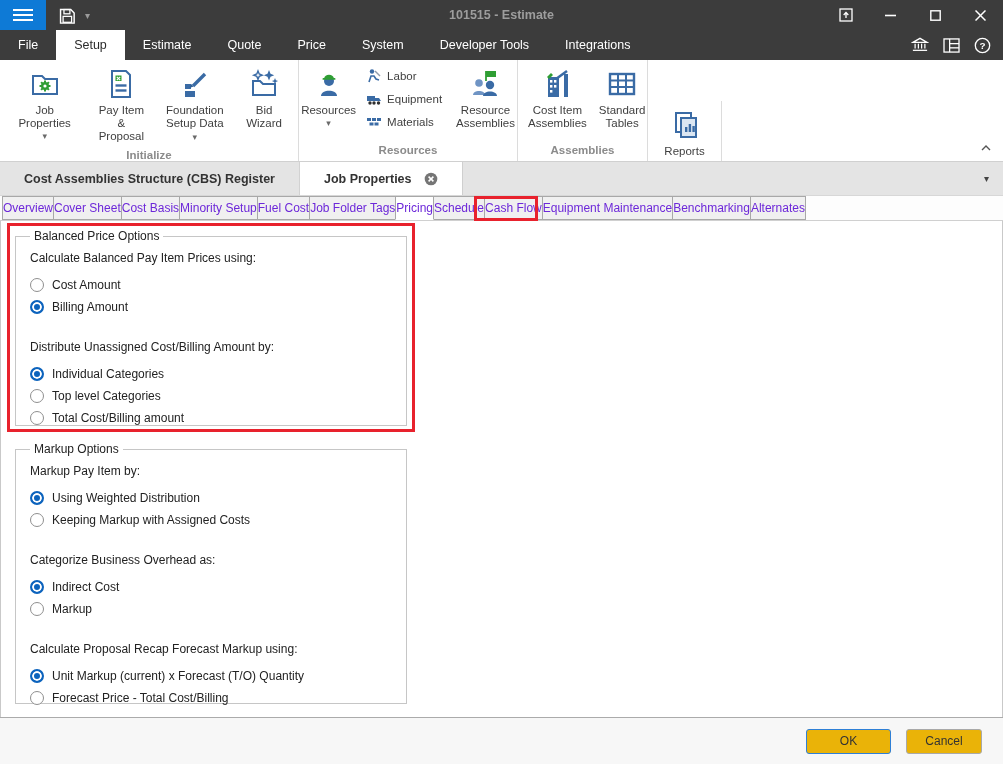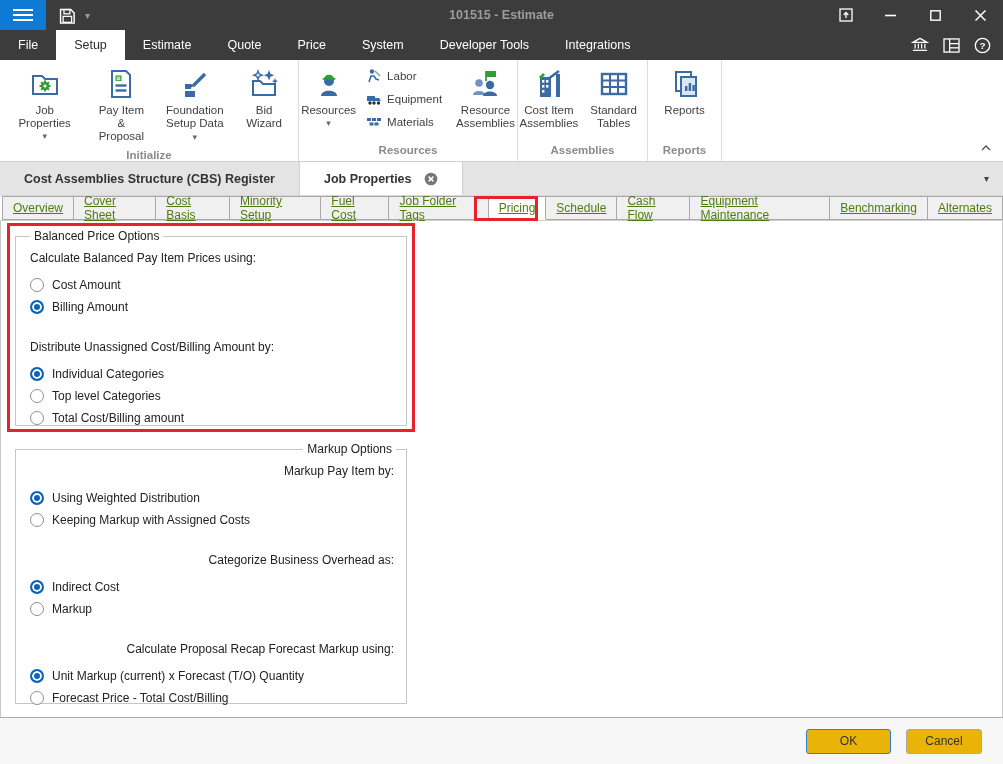--- a/index.html
+++ b/index.html
@@ -38,32 +38,32 @@
 
   
   .doctabs { height:34px; background:#e4e4e4; display:flex; align-items:stretch; position:relative; border-bottom:1px solid #d7d7d7; }
   .doctab { display:flex; align-items:center; padding:0 24px; font-size:12.5px; font-weight:bold; color:#333; cursor:pointer; border-right:1px solid #d2d2d2; }
   .doctab.active { background:#fff; border-right:1px solid #cfcfcf; }
   .doctab .tab-close { margin-left:12px; display:flex; align-items:center; cursor:pointer; }
   .doctab-caret { margin-left:auto; align-self:center; padding:0 14px; color:#444; font-size:10px; cursor:pointer; }
 
   
   .subtabs { height:25px; background:#fdfdfd; display:flex; align-items:stretch; padding-left:2px; position:relative; border-bottom:1px solid #d0d0d0; }
-  .subtab { display:flex; align-items:center; padding:0 10px; font-size:12px; color:#4d7c0f; background:#f0f0f0; border:1px solid #a8a8a8; margin-left:-1px; cursor:pointer;text-decoration:underline; }
+  .subtab { display:flex; align-items:center; padding:0 0; font-size:12px; color:#6d28d9; background:#f0f0f0; border:1px solid #a8a8a8; margin-left:-1px; cursor:pointer; }
   .subtab:first-child { margin-left:0; }
   .subtab.active { background:#fff; border-bottom-color:#fff; position:relative; z-index:2; }
   .subtab-annotation { position:absolute; left:474px; top:0; width:64px; height:25px; border:3px solid #e8222d; pointer-events:none; z-index:5; }
 
   
   .content { height:496px; background:#fff; position:relative; border-left:1px solid #c9c9c9; border-right:1px solid #c9c9c9; }
   .annotation-box { position:absolute; left:6px; top:2px; width:408px; height:209px; border:3px solid #e8222d; pointer-events:none; z-index:5; }
   fieldset.group { position:absolute; left:14px; width:392px; border:1px solid #c6c6c6; padding:2px 12px 10px 12px; background:#fff; }
   fieldset.group legend { font-size:12px; color:#222; padding:0 4px; margin-left:2px; }
   #fs-balanced { top:8px; height:197px; }
-  #fs-markup { top:221px; height:262px;text-align:right; }
+  #fs-markup { top:221px; height:262px; }
   .opt-label { font-size:12px; color:#222; margin:6px 0 9px 2px; }
   .opt-label.gap { margin-top:22px; }
   .radio-row { height:22px; display:flex; align-items:center; gap:8px; padding-left:2px; cursor:pointer; }
   .radio { width:14px; height:14px; border-radius:50%; border:1px solid #8f8f8f; background:#fff; flex:0 0 14px; }
   .radio.checked { border:2px solid #0c63bd; background:#0c63bd; box-shadow:inset 0 0 0 2px #fff; }
   .radio-label { font-size:12px; color:#222; }
 
   
   .footer { height:47px; background:#f7f7f7; border-top:1px solid #ababab; display:flex; align-items:center; justify-content:flex-end; padding-right:21px; gap:15px; }
   .btn { height:25px; font-size:12px; color:#333; background:#eab308; border-radius:3px; cursor:pointer; font-family:"Liberation Sans", sans-serif; }
@@ -282,21 +282,21 @@
             <path d="M14 28 c0 -6 14 -6 14 0 z" fill="#3a6ba5"></path>
           </svg>
         </span>
         <span class="rlabel" style="max-width:70px;">Resource Assemblies</span>
       </div>
     </div>
     <div class="rgroup-label">Resources</div>
   </div>
 
   <div class="rgroup" style="width:130px;">
-    <div class="rgroup-content" style="justify-content:flex-end; gap:4px;">
+    <div class="rgroup-content" style="justify-content:flex-start; gap:4px;">
       <div class="rbtn" style="width:72px;">
         <span class="icon32">
           <svg width="32" height="32" viewBox="0 0 32 32">
             <rect x="7" y="9" width="11" height="20" fill="#3a6ba5"></rect>
             <g fill="#fff">
                 <rect x="9" y="12" width="2.4" height="2.6"></rect>
                 <rect x="13" y="12" width="2.4" height="2.6"></rect>
                 <rect x="9" y="17" width="2.4" height="2.6"></rect>
                 <rect x="13" y="17" width="2.4" height="2.6"></rect>
                 <rect x="9" y="22" width="2.4" height="2.6"></rect>
@@ -319,21 +319,21 @@
                 <line x1="20" y1="6" x2="20" y2="26"></line>
               </g>
           </svg>
         </span>
         <span class="rlabel" style="max-width:58px;">Standard Tables</span>
       </div>
     </div>
     <div class="rgroup-label">Assemblies</div>
   </div>
 
-  <div class="rgroup" style="width:74px;">
+  <div class="rgroup" style="width:74px;margin-top:41px;">
     <div class="rgroup-content" style="justify-content:center;">
       <div class="rbtn" style="width:60px;">
         <span class="icon32">
           <svg width="32" height="32" viewBox="0 0 32 32">
             <rect x="7" y="4" width="15" height="19" fill="#fff" stroke="#3a6ba5" stroke-width="2"></rect>
             <rect x="12" y="9" width="15" height="19" fill="#dbe6f2" stroke="#3a6ba5" stroke-width="2"></rect>
             <g fill="#3a6ba5">
                 <rect x="16" y="18" width="2.4" height="5"></rect>
                 <rect x="19.7" y="15" width="2.4" height="8"></rect>
                 <rect x="23.4" y="17" width="2.4" height="6"></rect>

